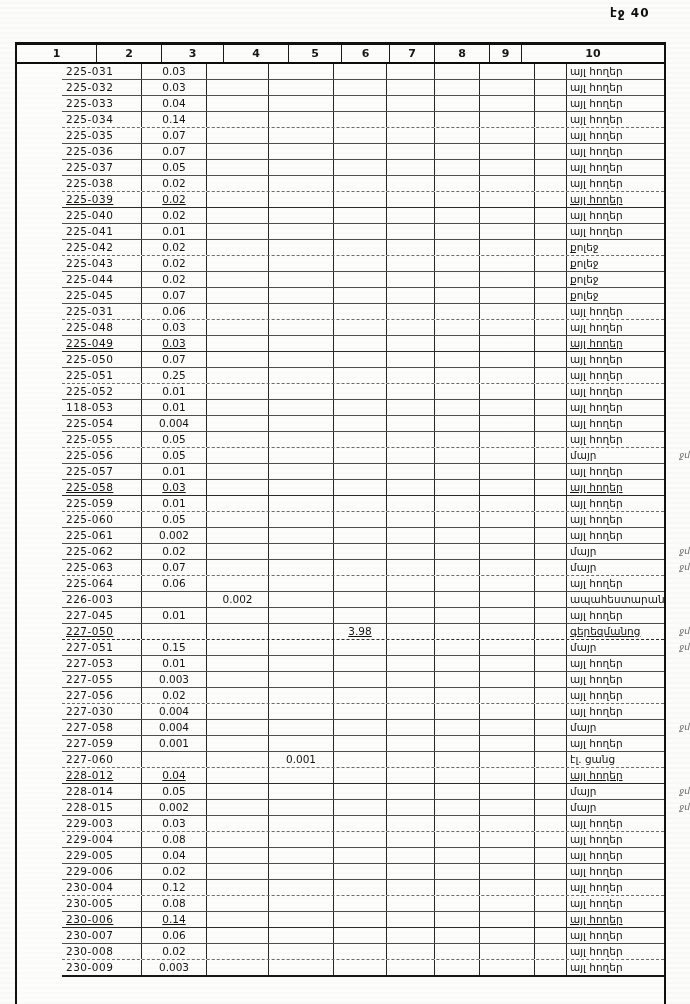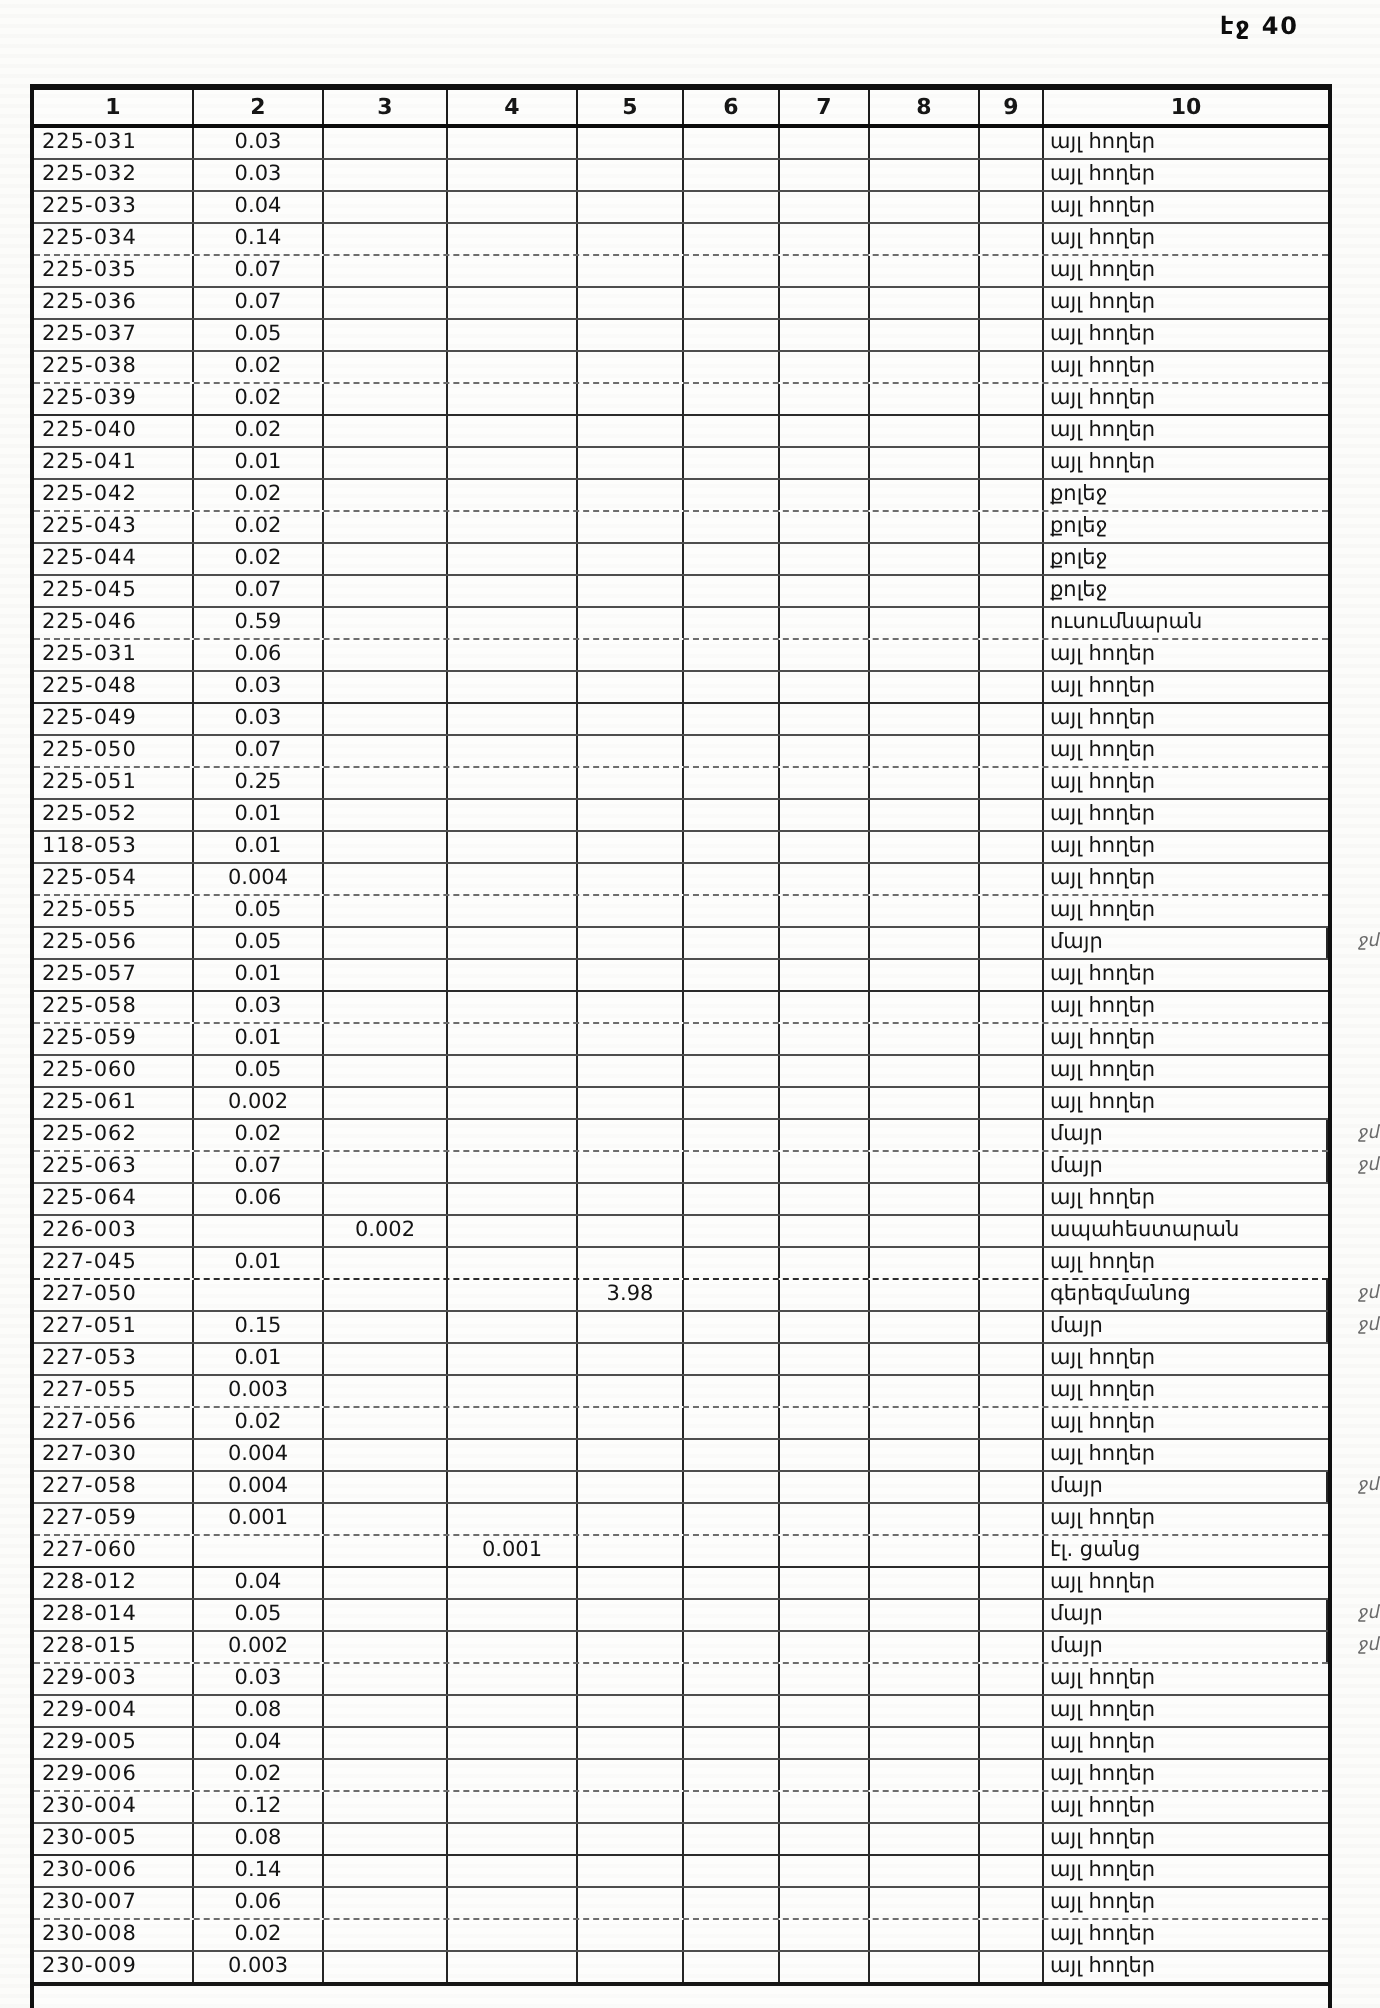--- a/index.html
+++ b/index.html
@@ -23,23 +23,23 @@
   .hdr,.row{
     display:grid;
     grid-template-columns:80px 65px 62px 65px 53px 48px 45px 55px 32px 142px;
     position:relative;
   }
   .hdr{
     height:17px;line-height:17px;border-bottom:2px solid #0c0c0c;
     font-size:11px;font-weight:bold;text-align:center;color:#161616;
   }
   .hdr .cell{border-right:1px solid #1c1c1c;}
-  .row{height:15px;line-height:14px;border-bottom:1px solid #4e4e4e;font-size:10.5px;}
+  .row{height:15px;line-height:14px;border-bottom:1px solid #4e4e4e;font-size:10.5px;margin-left:45px;}
   .row:nth-child(4n){border-bottom-color:#6d6d6d;border-bottom-style:dashed;}
-  .row:nth-child(9n){border-bottom-color:#2b2b2b;border-bottom-width:1px;}
+  .row:nth-child(9n){border-bottom-color:#2b2b2b;border-bottom-width:1px;text-decoration:underline;}
   .row:last-child{border-bottom:2px solid #161616;}
   .cell{overflow:hidden;white-space:nowrap;border-right:1px solid #262626;box-sizing:border-box;}
   .cell:last-child{border-right:none;}
   .row .c1{padding-left:4px;text-align:left;letter-spacing:0.5px;}
   .row .c2,.row .c3,.row .c4,.row .c5,.row .c6,.row .c7,.row .c8,.row .c9{text-align:center;}
   .row .c10{padding-left:3px;text-align:left;font-size:10.5px;}
   .note{
     position:absolute;right:-26px;top:0;width:24px;
     font-size:9px;color:#6a6a6a;font-style:italic;line-height:14px;text-align:right;
   }
@@ -237,32 +237,20 @@
         <div class="cell c3"></div>
         <div class="cell c4"></div>
         <div class="cell c5"></div>
         <div class="cell c6"></div>
         <div class="cell c7"></div>
         <div class="cell c8"></div>
         <div class="cell c9"></div>
         <div class="cell c10">քոլեջ</div>
       </div>
       <div class="row">
-        <div class="cell c1">225-046</div>
-        <div class="cell c2">0.59</div>
-        <div class="cell c3"></div>
-        <div class="cell c4"></div>
-        <div class="cell c5"></div>
-        <div class="cell c6"></div>
-        <div class="cell c7"></div>
-        <div class="cell c8"></div>
-        <div class="cell c9"></div>
-        <div class="cell c10">ուսումնարան</div>
-      </div>
-      <div class="row">
         <div class="cell c1">225-031</div>
         <div class="cell c2">0.06</div>
         <div class="cell c3"></div>
         <div class="cell c4"></div>
         <div class="cell c5"></div>
         <div class="cell c6"></div>
         <div class="cell c7"></div>
         <div class="cell c8"></div>
         <div class="cell c9"></div>
         <div class="cell c10">այլ հողեր</div>

